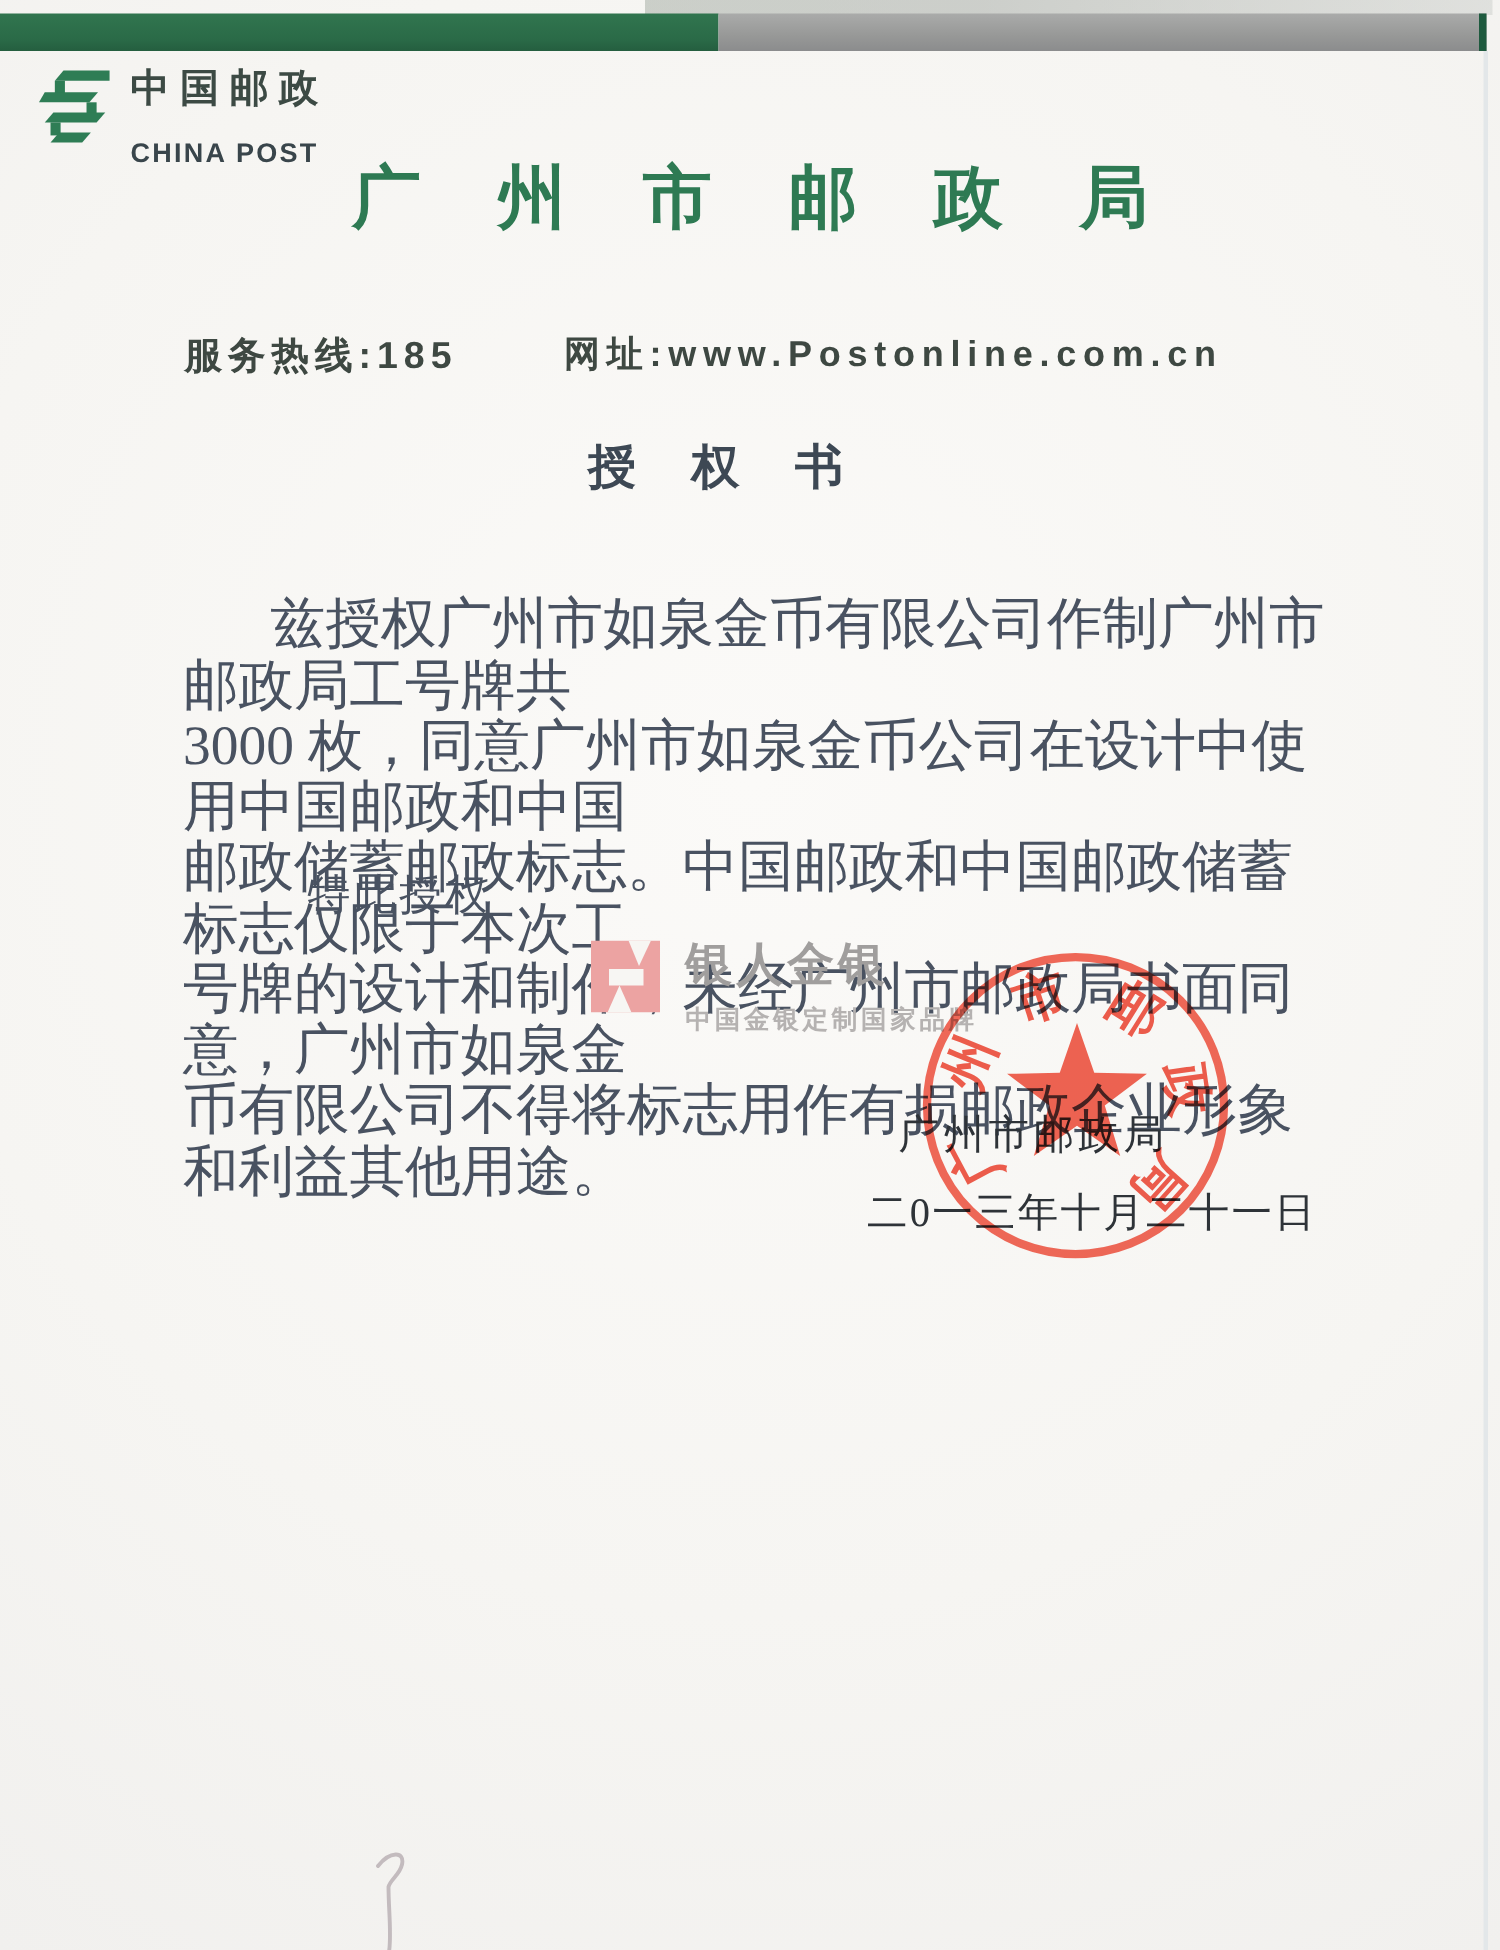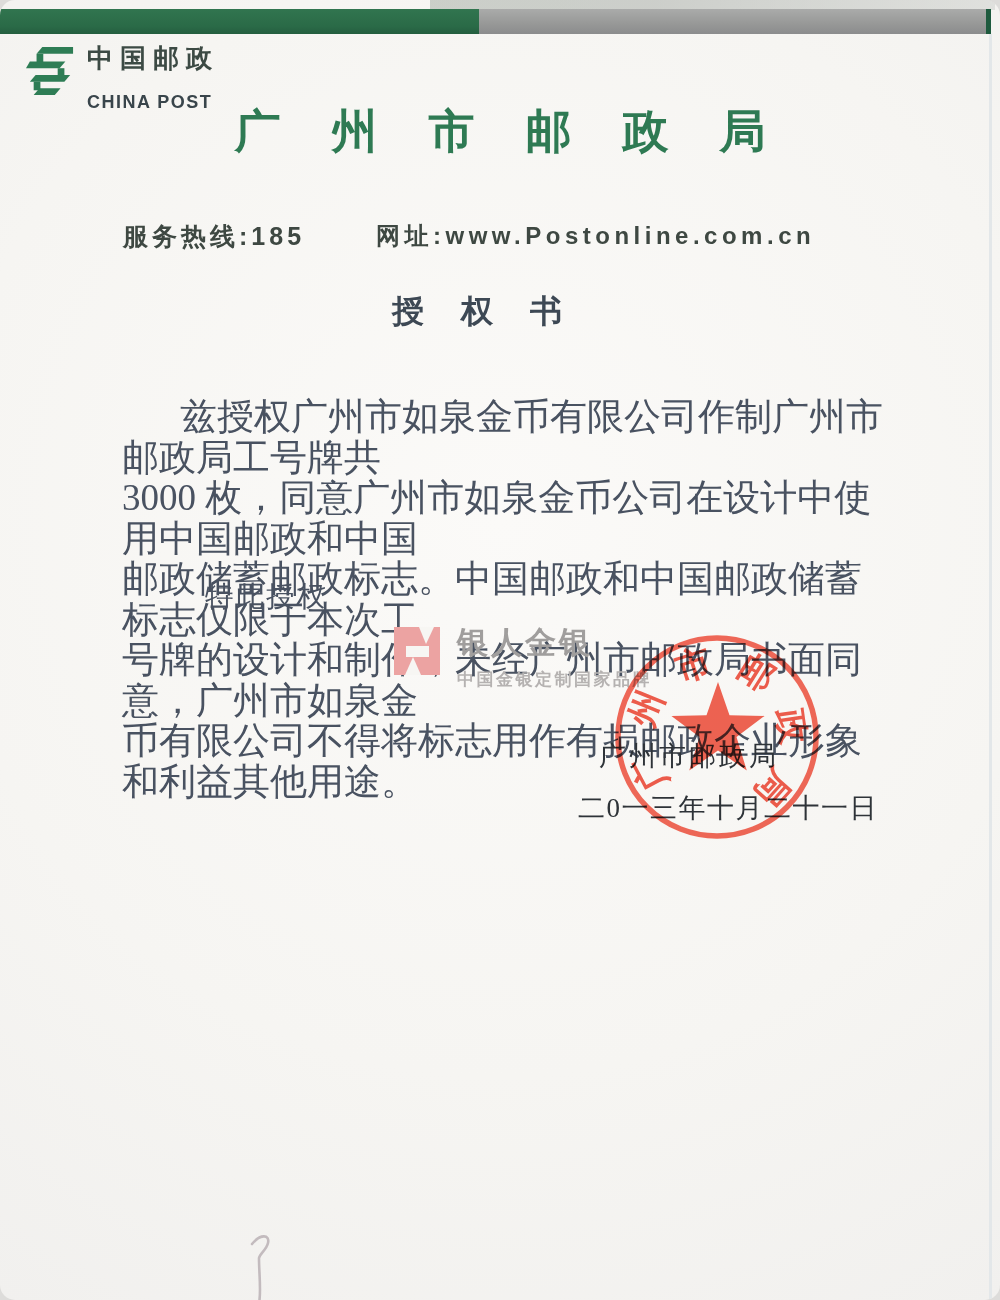--- a/index.html
+++ b/index.html
@@ -7,21 +7,20 @@
     background:#dddcda;
     font-family:"Liberation Sans","DejaVu Sans",sans-serif;
   }
   .page{
     position:relative;
     width:1000px;height:1300px;
     margin:0 auto;
     background:#f7f6f3;
     background-image:radial-gradient(circle at 50% 40%, #fbfaf8 0%, #f6f5f2 60%, #f1f0ee 100%);
     overflow:hidden;
-    border-radius:15px;
   }
   .abs{position:absolute;}
 
   
   .top-smudge{left:430px;top:0;width:565px;height:10px;
     background:linear-gradient(90deg,rgba(150,160,150,.45),rgba(170,175,170,.55) 40%,rgba(185,190,186,.35));}
   .bar-green{left:0;top:9px;width:479px;height:25px;
     background:linear-gradient(180deg,#31754f,#2a6a47 70%,#245e3f);}
   .bar-gray{left:479px;top:9px;width:512px;height:25px;
     background:linear-gradient(180deg,#aaabaa,#979897 60%,#8b8c8d);}

